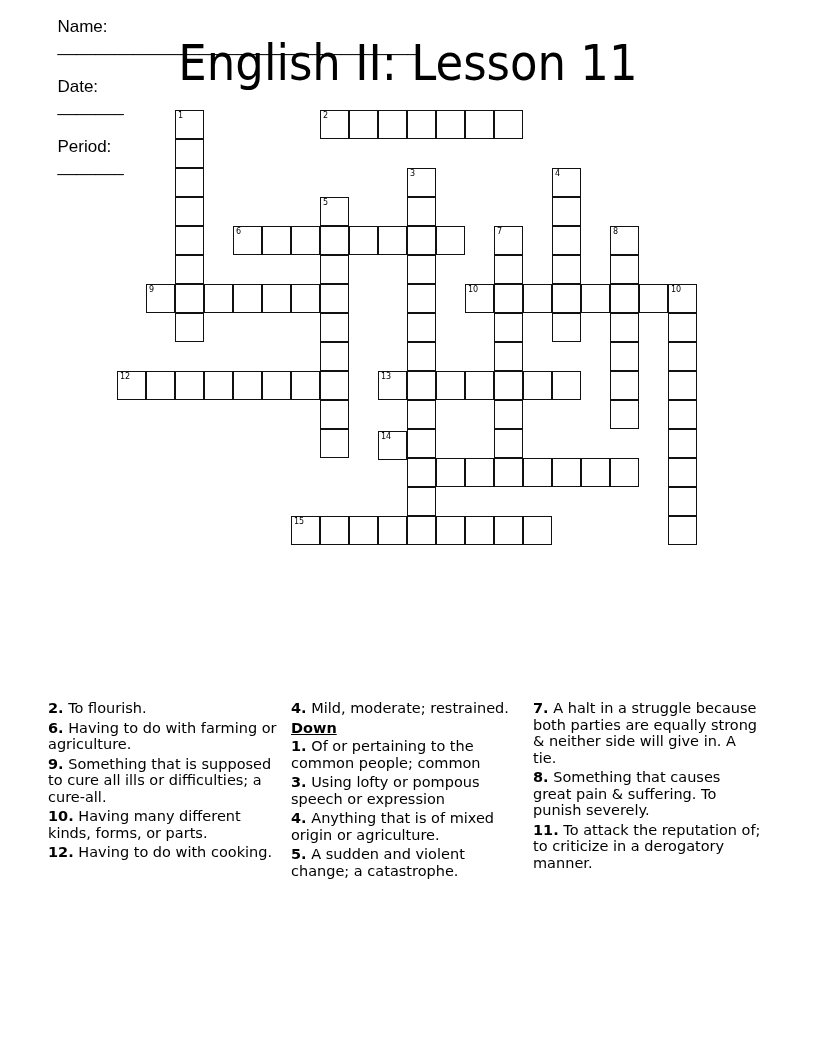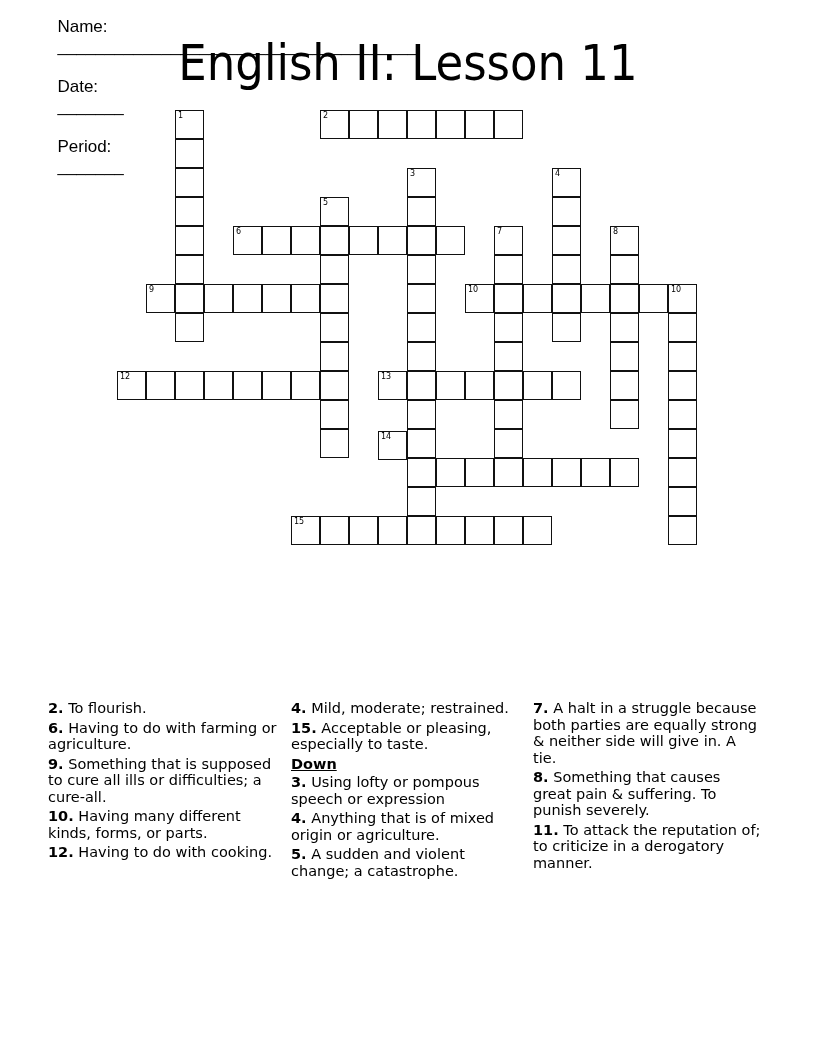--- a/index.html
+++ b/index.html
@@ -198,22 +198,22 @@
 <div class="clues">
   <div class="col col1">
     <div class="clue"><b>2.</b> <span>To flourish.</span></div>
     <div class="clue"><b>6.</b> <span>Having to do with farming or agriculture.</span></div>
     <div class="clue"><b>9.</b> <span>Something that is supposed to cure all ills or difficulties; a cure-all.</span></div>
     <div class="clue"><b>10.</b> <span>Having many different kinds, forms, or parts.</span></div>
     <div class="clue"><b>12.</b> <span>Having to do with cooking.</span></div>
   </div>
   <div class="col col2">
     <div class="clue"><b>4.</b> <span>Mild, moderate; restrained.</span></div>
-    <div class="clue"><b>15.</b> <span>Acceptable or pleasing, especially to taste.</span></div>
     <div class="sect">Down</div>
+    <div class="clue"><b>1.</b> <span>Of or pertaining to the common people; common</span></div>
     <div class="clue"><b>3.</b> <span>Using lofty or pompous speech or expression</span></div>
     <div class="clue"><b>4.</b> <span>Anything that is of mixed origin or agriculture.</span></div>
     <div class="clue"><b>5.</b> <span>A sudden and violent change; a catastrophe.</span></div>
   </div>
   <div class="col col3">
     <div class="clue"><b>7.</b> <span>A halt in a struggle because both parties are equally strong &amp; neither side will give in. A tie.</span></div>
     <div class="clue"><b>8.</b> <span>Something that causes great pain &amp; suffering. To punish severely.</span></div>
     <div class="clue"><b>11.</b> <span>To attack the reputation of; to criticize in a derogatory manner.</span></div>
   </div>
 </div>

